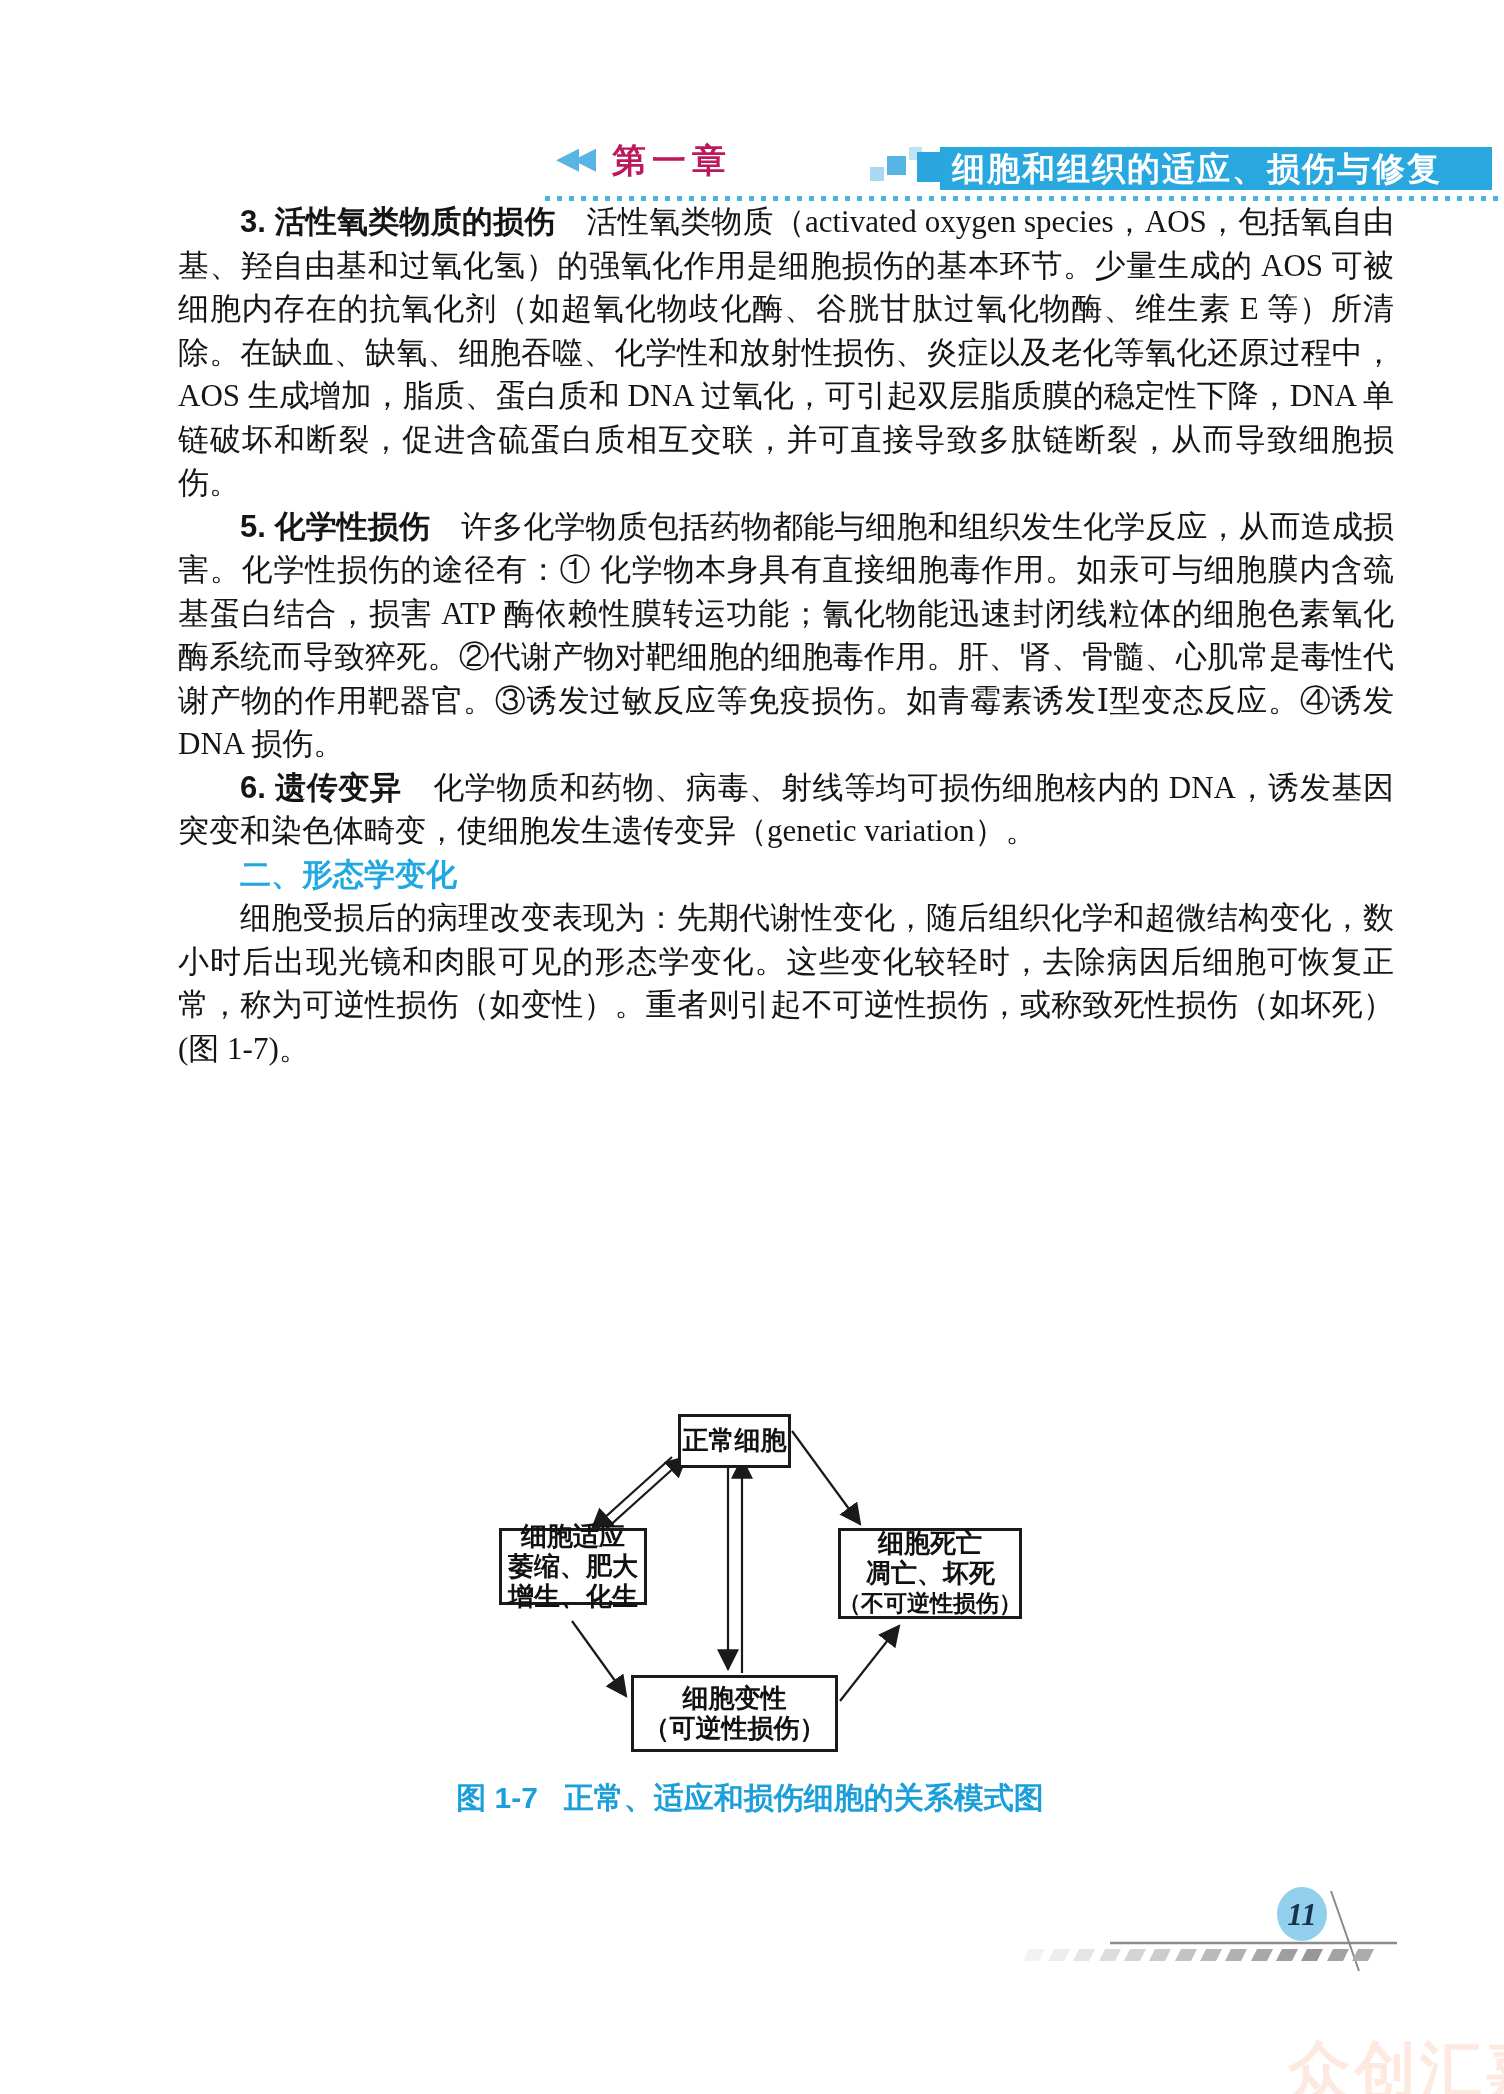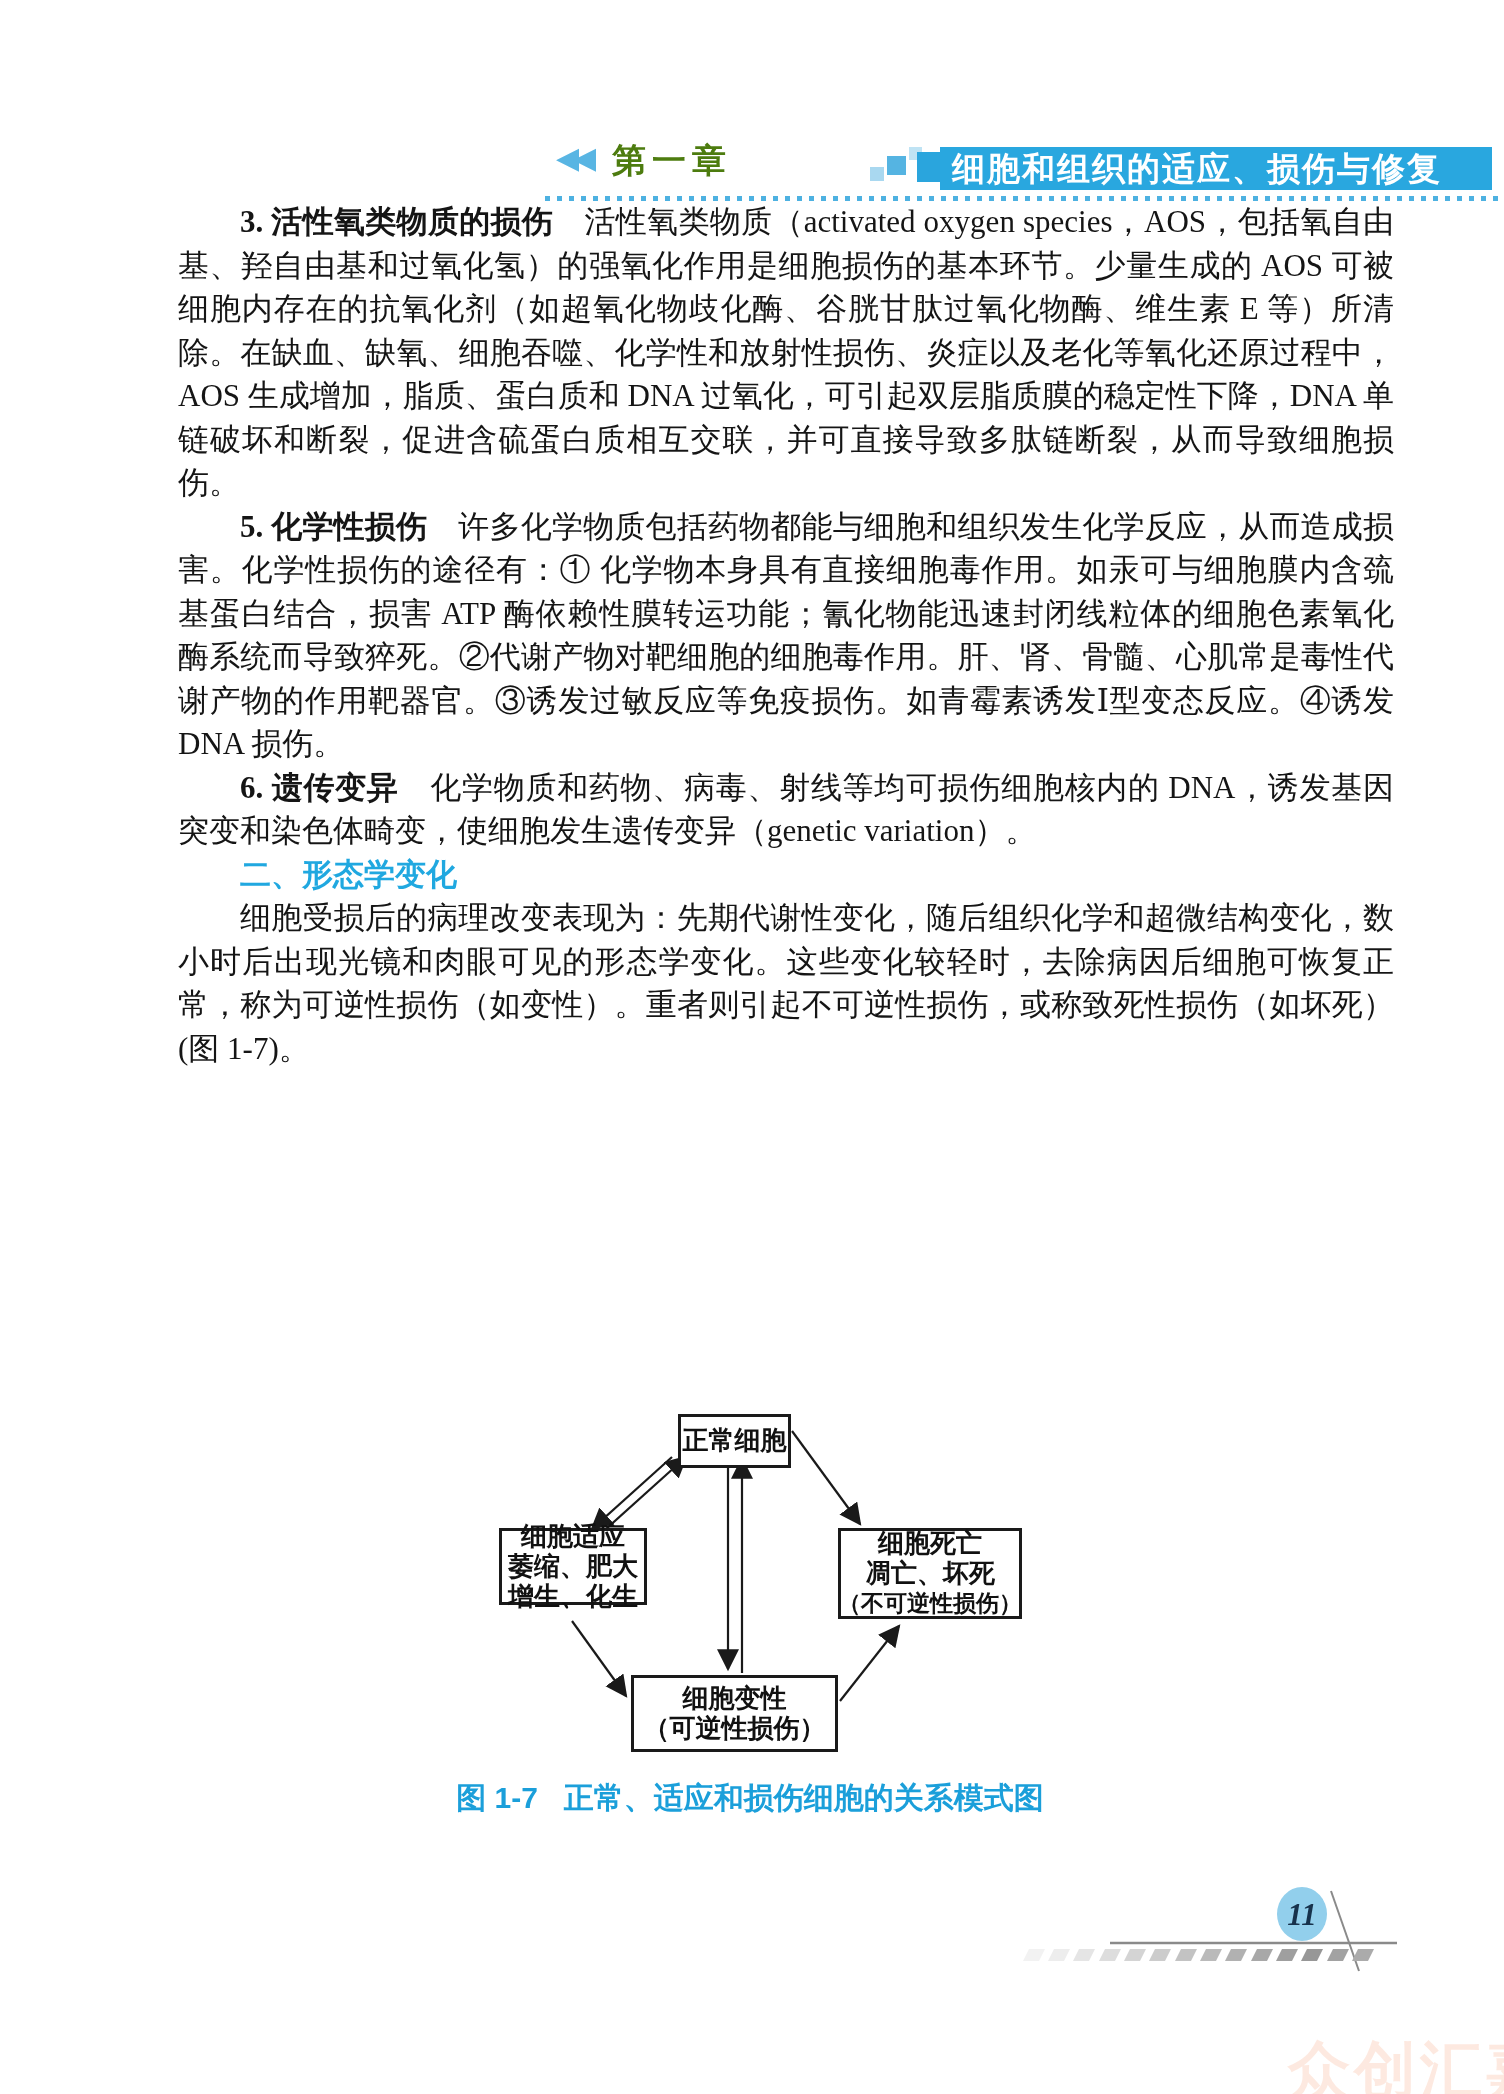--- a/index.html
+++ b/index.html
@@ -8,21 +8,21 @@
     background:#ffffff; overflow:hidden;
     font-family:"Liberation Serif","DejaVu Serif",serif; color:#151515;
   }
   
   .hdr-chevrons{
     position:absolute; left:556px; top:140px; font-size:30px; font-weight:bold;
     color:#58b5e3; letter-spacing:-6px; font-family:"DejaVu Sans",sans-serif;
   }
   .hdr-chapter{
     position:absolute; left:612px; top:138px; font-size:34px; font-weight:bold;
-    color:#4d7c0f; letter-spacing:6px; font-family:Liberation Mono, monospace;
+    color:#be185d; letter-spacing:6px; font-family:Liberation Mono, monospace;
   }
   .hdr-deco{position:absolute;}
   .sq{position:absolute;}
   .sq1{left:870px; top:167px; width:14px; height:14px; background:#a9d8f0;}
   .sq2{left:887px; top:156px; width:19px; height:19px; background:#55b4e2;}
   .sq3{left:909px; top:147px; width:13px; height:13px; background:#bfe3f4;}
   .sq4{left:917px; top:152px; width:23px; height:30px; background:#2aa5dd;}
   .hdr-banner{
     position:absolute; left:940px; top:147px; right:12px; height:43px;
     background:#29a7df; color:#ffffff; font-weight:bold; font-size:33px;
@@ -33,21 +33,21 @@
     position:absolute; left:545px; top:196px; right:0; height:5px;
     background:repeating-linear-gradient(90deg,#4db1e1 0 5px,transparent 5px 12px);
   }
   
   .bodytext{
     position:absolute; left:178px; top:200px; width:1216px;
     font-size:31px; line-height:43.5px; text-align:justify;
   }
   .bodytext p{margin:0;}
   .para-indent{text-indent:2em;}
-  .lead{font-weight:bold; font-family:Liberation Serif, serif;}
+  .lead{font-weight:bold; font-family:Liberation Sans, sans-serif;}
   .sec-heading{
     font-weight:bold; color:#20a8e0; font-family:"Liberation Sans",sans-serif;
     text-indent:2em;
   }
   
   .diagram{position:absolute; left:470px; top:1405px; width:560px; height:360px;}
   .diagram svg{position:absolute; left:0; top:0;}
   .dbox{
     position:absolute; background:#ffffff; border:3px solid #1a1a1a;
     display:flex; flex-direction:column; align-items:center; justify-content:center;

